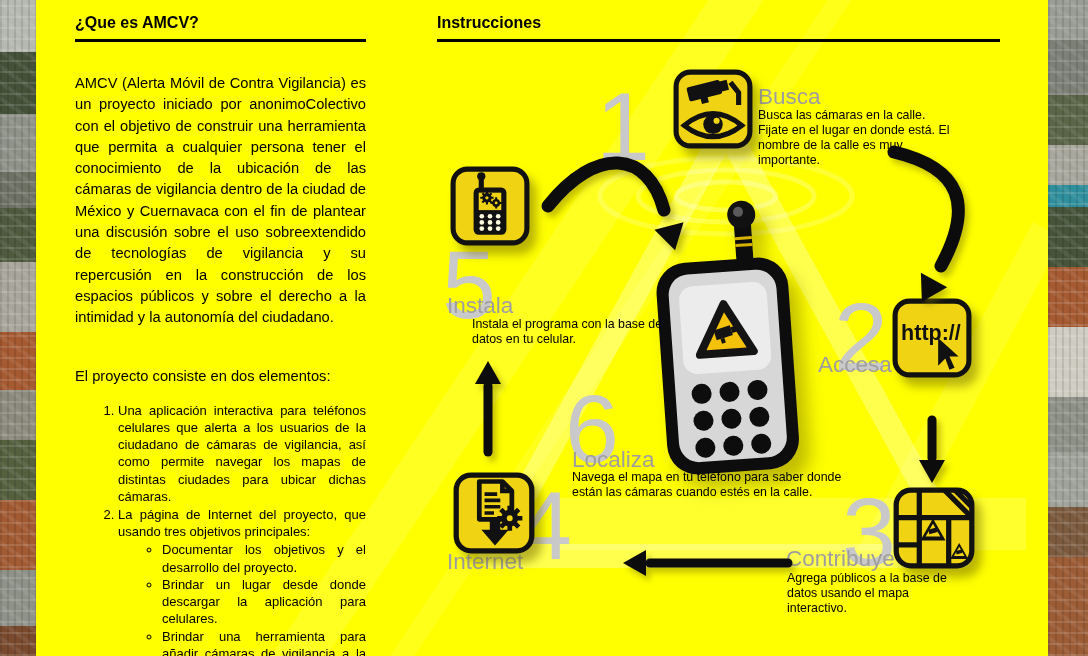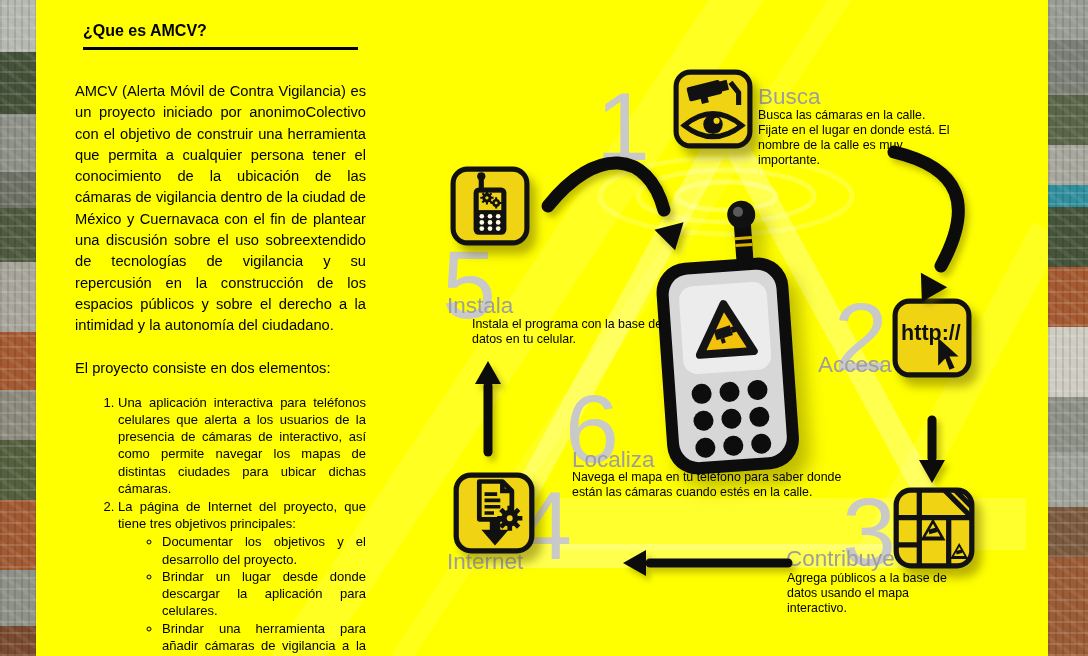--- a/index.html
+++ b/index.html
@@ -13,24 +13,24 @@
   .strip::after{content:"";position:absolute;inset:0;
     background:
       repeating-linear-gradient(0deg, rgba(255,255,255,.12) 0 2px, transparent 2px 11px),
       repeating-linear-gradient(90deg, rgba(0,0,0,.10) 0 2px, transparent 2px 7px),
       repeating-linear-gradient(35deg, rgba(255,255,255,.07) 0 4px, transparent 4px 13px);}
   
   .page{position:absolute;left:36px;top:0;width:1012px;height:656px;background:#ffff00;}
   .decor{position:absolute;left:0;top:0;z-index:0;pointer-events:none;}
   
   .col-left{position:absolute;left:39px;top:12px;width:291px;z-index:2;color:#000;}
-  .sec-title{font-size:16px;font-weight:bold;margin:8px;padding:2px 0 7px 0;
+  .sec-title{font-size:16px;font-weight:bold;margin:0;padding:2px 0 7px 0;
              border-bottom:3.5px solid #000;}
   .col-left .intro{margin:31px 0 0 0;font-size:14.7px;line-height:21.3px;text-align:justify;}
-  .col-left .elements{margin:21px 0 0 0;font-size:14.7px;line-height:21.3px;}
+  .col-left .elements{margin:37px 0 0 0;font-size:14.7px;line-height:21.3px;}
   .col-left ol{margin:15px 0 0 0;padding-left:43px;font-size:13px;line-height:17.2px;text-align:justify;}
   .col-left ol>li{margin-bottom:1px;}
   .col-left ul{margin:1px 0 0 0;padding-left:44px;list-style:circle;text-align:justify;}
   
   .col-right{position:absolute;left:401px;top:12px;width:563px;z-index:2;}
   .steps{position:absolute;left:0;top:0;width:1012px;height:656px;z-index:2;}
   .step-num{position:absolute;font-size:97px;font-weight:500;line-height:1;
             color:#c9c9c9;letter-spacing:-3px;z-index:1;}
   .step-head{position:absolute;font-size:22.5px;font-weight:normal;color:#9e9e9e;z-index:2;}
   .step-text{position:absolute;font-size:12.4px;line-height:15.1px;color:#000;z-index:3;}
@@ -87,33 +87,36 @@
       <ellipse cx="690" cy="196" rx="88" ry="26" fill="none" stroke="rgba(255,255,255,0.24)" stroke-width="5"></ellipse>
       <ellipse cx="690" cy="196" rx="126" ry="38" fill="none" stroke="rgba(255,255,255,0.20)" stroke-width="5"></ellipse>
     </svg>
 
     <div class="col-left">
       <h3 class="sec-title">¿Que es AMCV?</h3>
       <p class="intro">AMCV (Alerta Móvil de Contra Vigilancia) es un proyecto iniciado por anonimoColectivo con el objetivo de construir una herramienta que permita a cualquier persona tener el conocimiento de la ubicación de las cámaras de vigilancia dentro de la ciudad de México y Cuernavaca con el fin de plantear una discusión sobre el uso sobreextendido de tecnologías de vigilancia y su repercusión en la construcción de los espacios públicos y sobre el derecho a la intimidad y la autonomía del ciudadano.</p>
       <p class="elements">El proyecto consiste en dos elementos:</p>
       <ol>
         <li>
-          <span>Una aplicación interactiva para teléfonos celulares que alerta a los usuarios de la presencia de cámaras de interactivo, así como permite navegar los mapas de distintas ciudades para ubicar dichas cámaras.</span>
+          <span>Una aplicación interactiva para teléfonos celulares que alerta a los usuarios de la ciudadano de cámaras de vigilancia, así como permite navegar los mapas de distintas ciudades para ubicar dichas cámaras.</span>
         </li>
         <li>
-          <span>La página de Internet del proyecto, que tiene tres objetivos principales:</span>
+          <span>La página de Internet del proyecto, que usando tres objetivos principales:</span>
           <ul>
             <li>Documentar los objetivos y el desarrollo del proyecto.</li>
             <li>Brindar un lugar desde donde descargar la aplicación para celulares.</li>
             <li>Brindar una herramienta para añadir cámaras de vigilancia a la base de datos del proyecto.</li>
           </ul>
         </li>
       </ol>
     </div>
 
+    <div class="col-right">
+      <h3 class="sec-title">Instrucciones</h3>
+    </div>
 
     <div class="steps">
 
       <span class="step-num" style="left:560px;top:78px;">1</span>
       <svg class="step-icon" style="left:636px;top:68px;" width="82" height="82" viewBox="0 0 80 80">
         <rect x="4" y="4" width="72" height="72" rx="14" fill="#f0d414" stroke="#111" stroke-width="5"></rect>
         <g transform="rotate(-14 36 21)">
           <rect x="15" y="14" width="33" height="14" rx="2" fill="#111"></rect>
           <rect x="47" y="16" width="8" height="10" fill="#111"></rect>
           <rect x="26" y="27" width="7" height="6" fill="#111"></rect>

